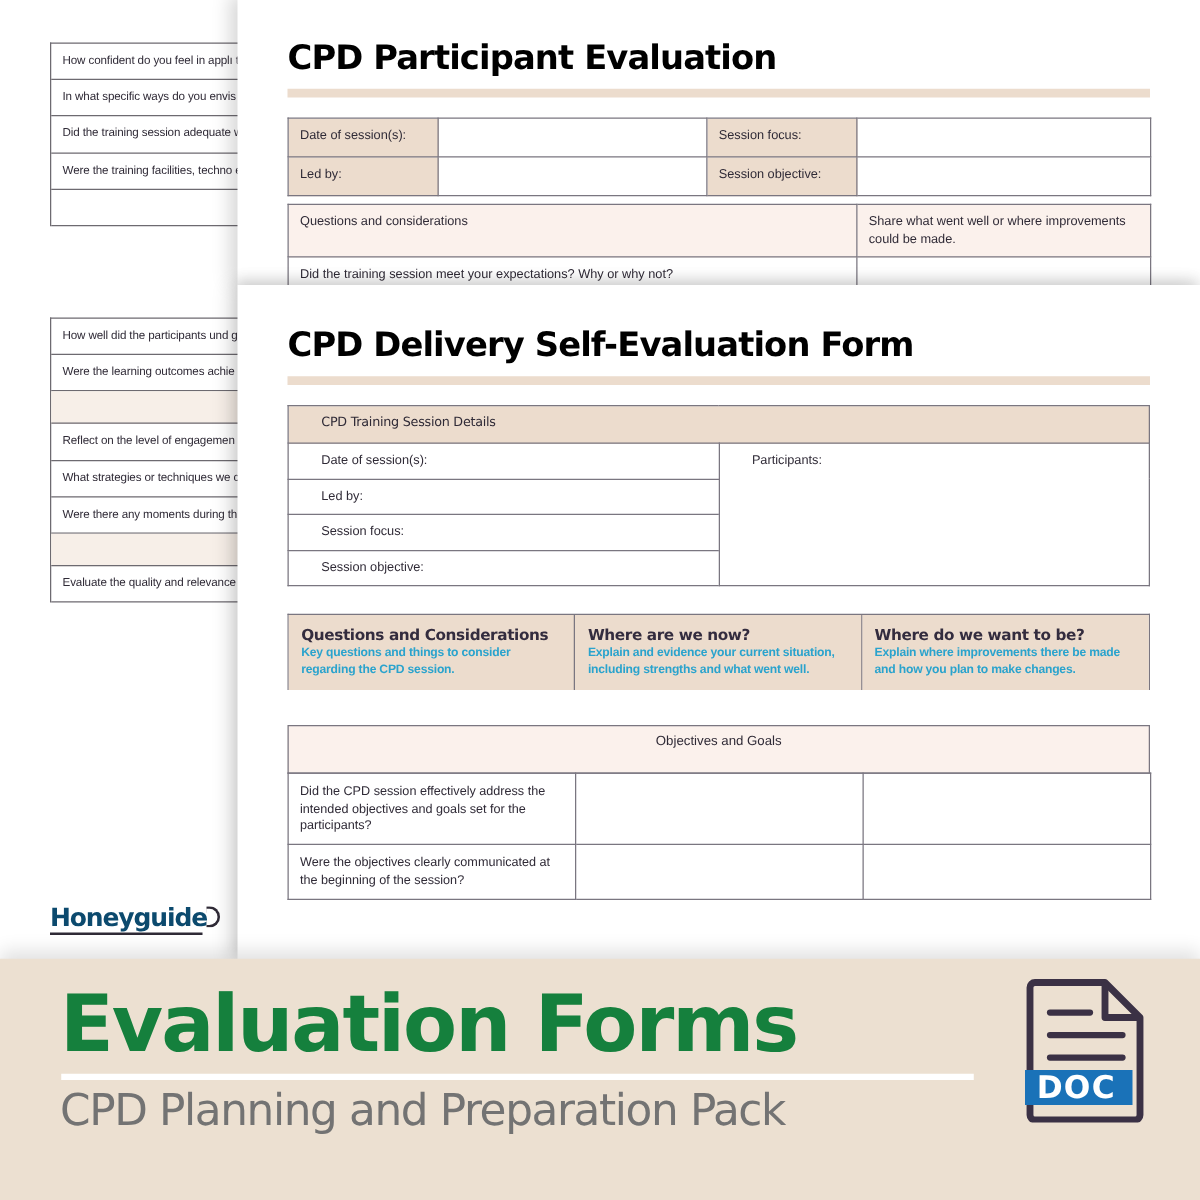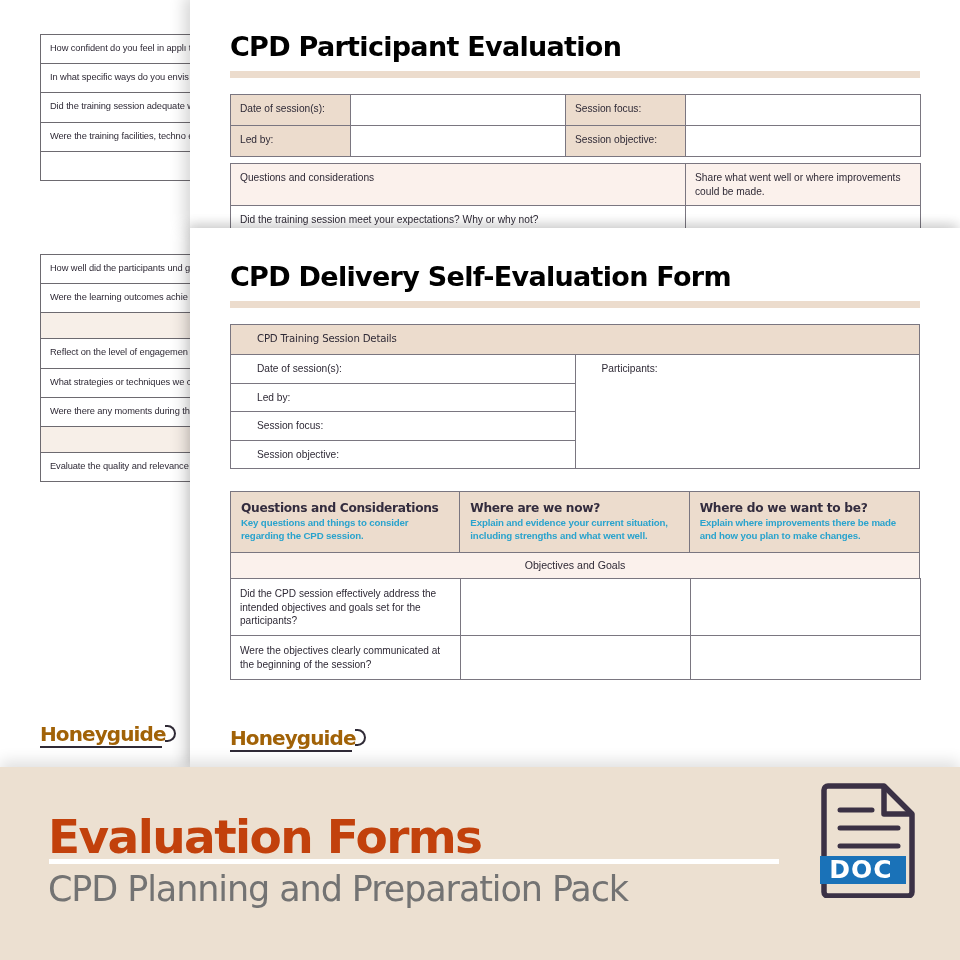--- a/index.html
+++ b/index.html
@@ -58,21 +58,21 @@
     left: 40px;
     top: 722px;
     z-index: 2;
   }
 
   
   .hg {
     font-family: "DejaVu Sans", sans-serif;
     font-weight: bold;
     font-size: 20px;
-    color: #a16207;
+    color: #0c4a6e;
     letter-spacing: -0.9px;
     position: relative;
     display: inline-block;
     white-space: nowrap;
   }
   .hg .hg-underline {
     position: absolute;
     left: 0; right: 14px; bottom: -2px;
     height: 2.2px;
     background: #2f2a36;
@@ -179,21 +179,22 @@
     letter-spacing: -0.15px;
   }
 
   .band-row {
     width: 690px;
     border: 1.1px solid #7a7680;
     background: #fbf1ec;
     text-align: center;
     font-size: 10.6px;
     color: #2f2a36;
-    padding: 6px 0 7px 0;
+    padding: 6px 0 19px 0;
+    margin-top: 28px;
   }
 
   .qtable {
     width: 690px;
     border-collapse: collapse;
     table-layout: fixed;
     margin-top: -1px;
   }
   .qtable td {
     border: 1.1px solid #7a7680;
@@ -208,26 +209,26 @@
   .banner {
     position: absolute;
     left: 0; top: 767px;
     width: 960px; height: 193px;
     background: #ece0d1;
     z-index: 9;
     box-shadow: 0 -6px 14px rgba(0,0,0,0.12);
   }
   .banner-title {
     position: absolute;
-    left: 48px; top: 44px;
+    left: 48px; top: 27px;
     font-family: "DejaVu Sans", sans-serif;
     font-weight: bold;
-    font-size: 47px;
+    font-size: 63px;
     letter-spacing: -1.6px;
-    color: #c2410c;
+    color: #15803d;
     line-height: 52px;
   }
   .banner-rule {
     position: absolute;
     left: 49px; top: 92px;
     width: 730px; height: 5px;
     background: #ffffff;
   }
   .banner-sub {
     position: absolute;

